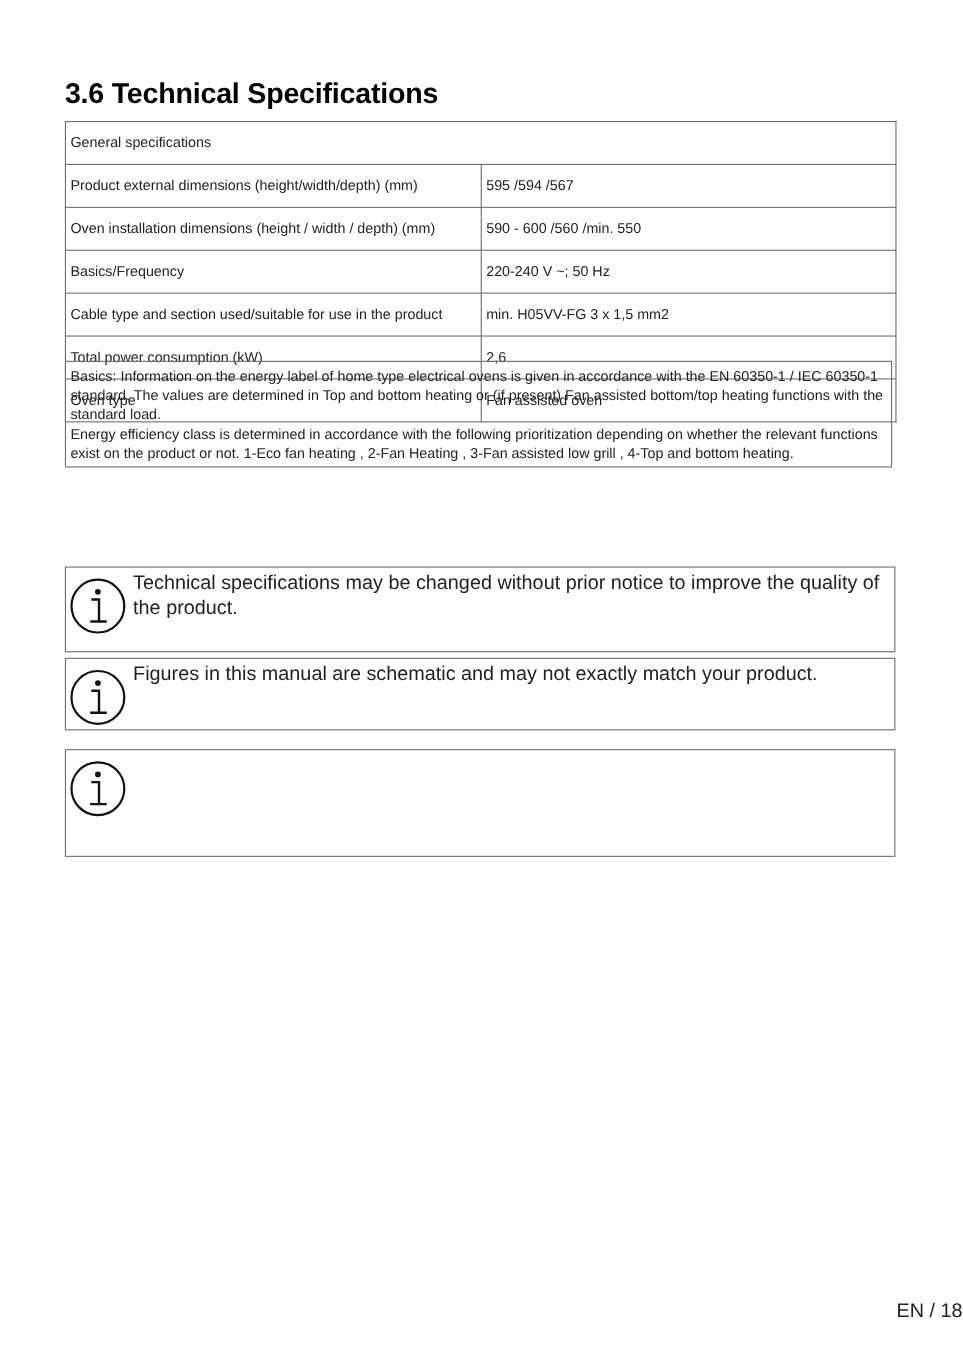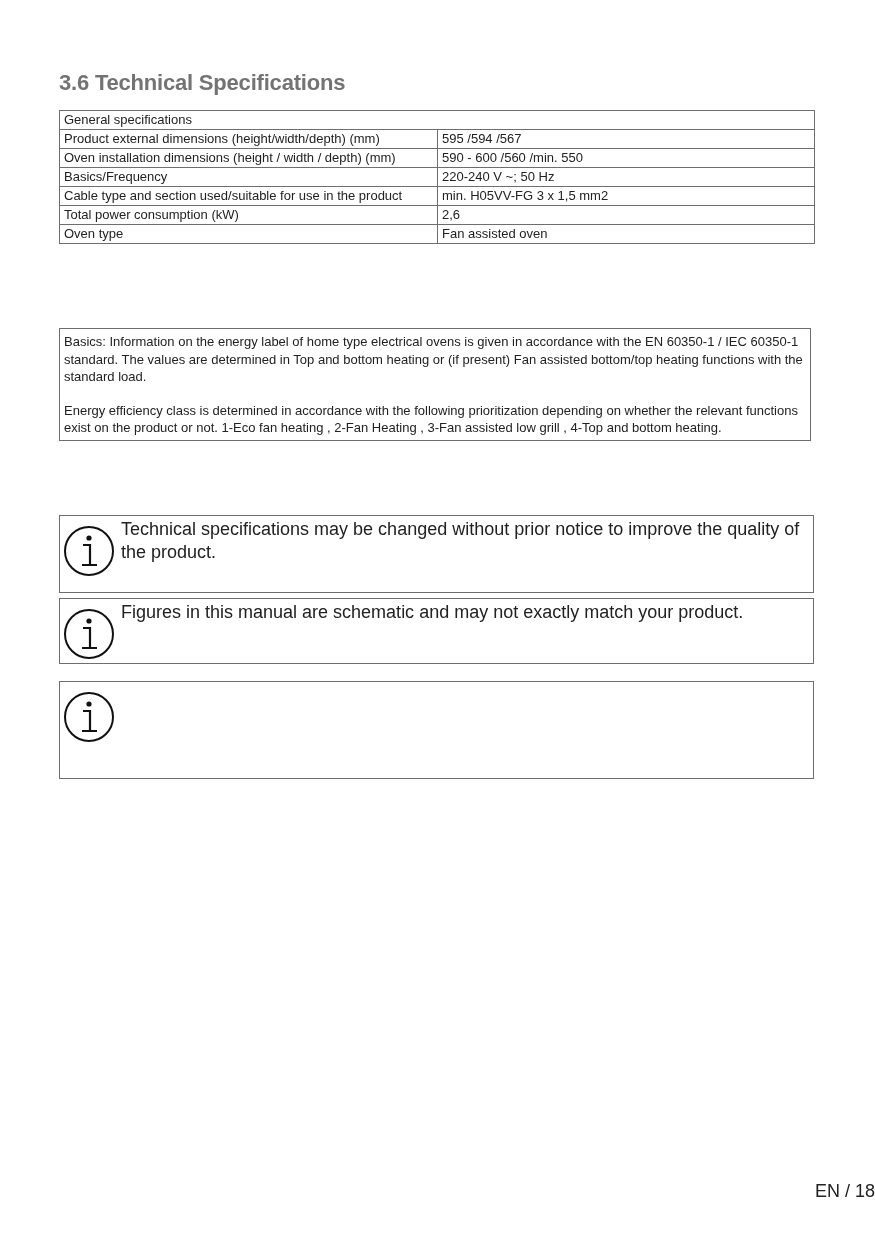--- a/index.html
+++ b/index.html
@@ -1,23 +1,23 @@
 <!DOCTYPE html>
 <html><head>
 <meta charset="utf-8">
 <style>
   html, body { margin: 0; padding: 0; background: #ffffff; }
   body { width: 875px; height: 1241px; position: relative; font-family: "Liberation Sans", sans-serif; color: #222; }
-  .title { position: absolute; left: 59px; top: 70px; font-size: 22px; font-weight: bold; color: #737373; letter-spacing: -0.2px; }
+  .title { position: absolute; left: 59px; top: 70px; font-size: 26px; font-weight: bold; color: #000000; letter-spacing: -0.2px; }
   table.spec { position: absolute; left: 59px; top: 110px; width: 756px; border-collapse: collapse; font-size: 13px; }
-  table.spec td { border: 1px solid #6e6e6e; padding: 1px 4px; line-height: 16px; vertical-align: middle; color: #222; }
+  table.spec td { border: 1px solid #6e6e6e; padding: 11px 4px; line-height: 16px; vertical-align: middle; color: #222; }
   table.spec td.k { width: 369px; }
   .basics { position: absolute; left: 59px; top: 328px; width: 746px; border: 1px solid #6e6e6e; padding: 4px 0 3px 4px; font-size: 13px; line-height: 17.5px; color: #222; }
   .basics p { margin: 0; }
-  .basics p + p { margin-top: 16px; }
+  .basics p + p { margin-top: 0; }
   .note { position: absolute; left: 59px; width: 755px; border: 1px solid #6e6e6e; box-sizing: border-box; }
   .note .icon { position: absolute; left: 3px; top: 9px; width: 52px; height: 52px; }
   .note .txt { position: absolute; left: 61px; top: 2px; right: 10px; font-size: 18px; line-height: 22.5px; color: #222; }
   .n1 { top: 515px; height: 78px; }
   .n2 { top: 598px; height: 66px; }
   .n3 { top: 681px; height: 98px; }
   .footer { position: absolute; left: 0; width: 875px; top: 1181px; text-align: right; font-size: 18px; color: #222; }
 </style>
 </head>
 <body>

